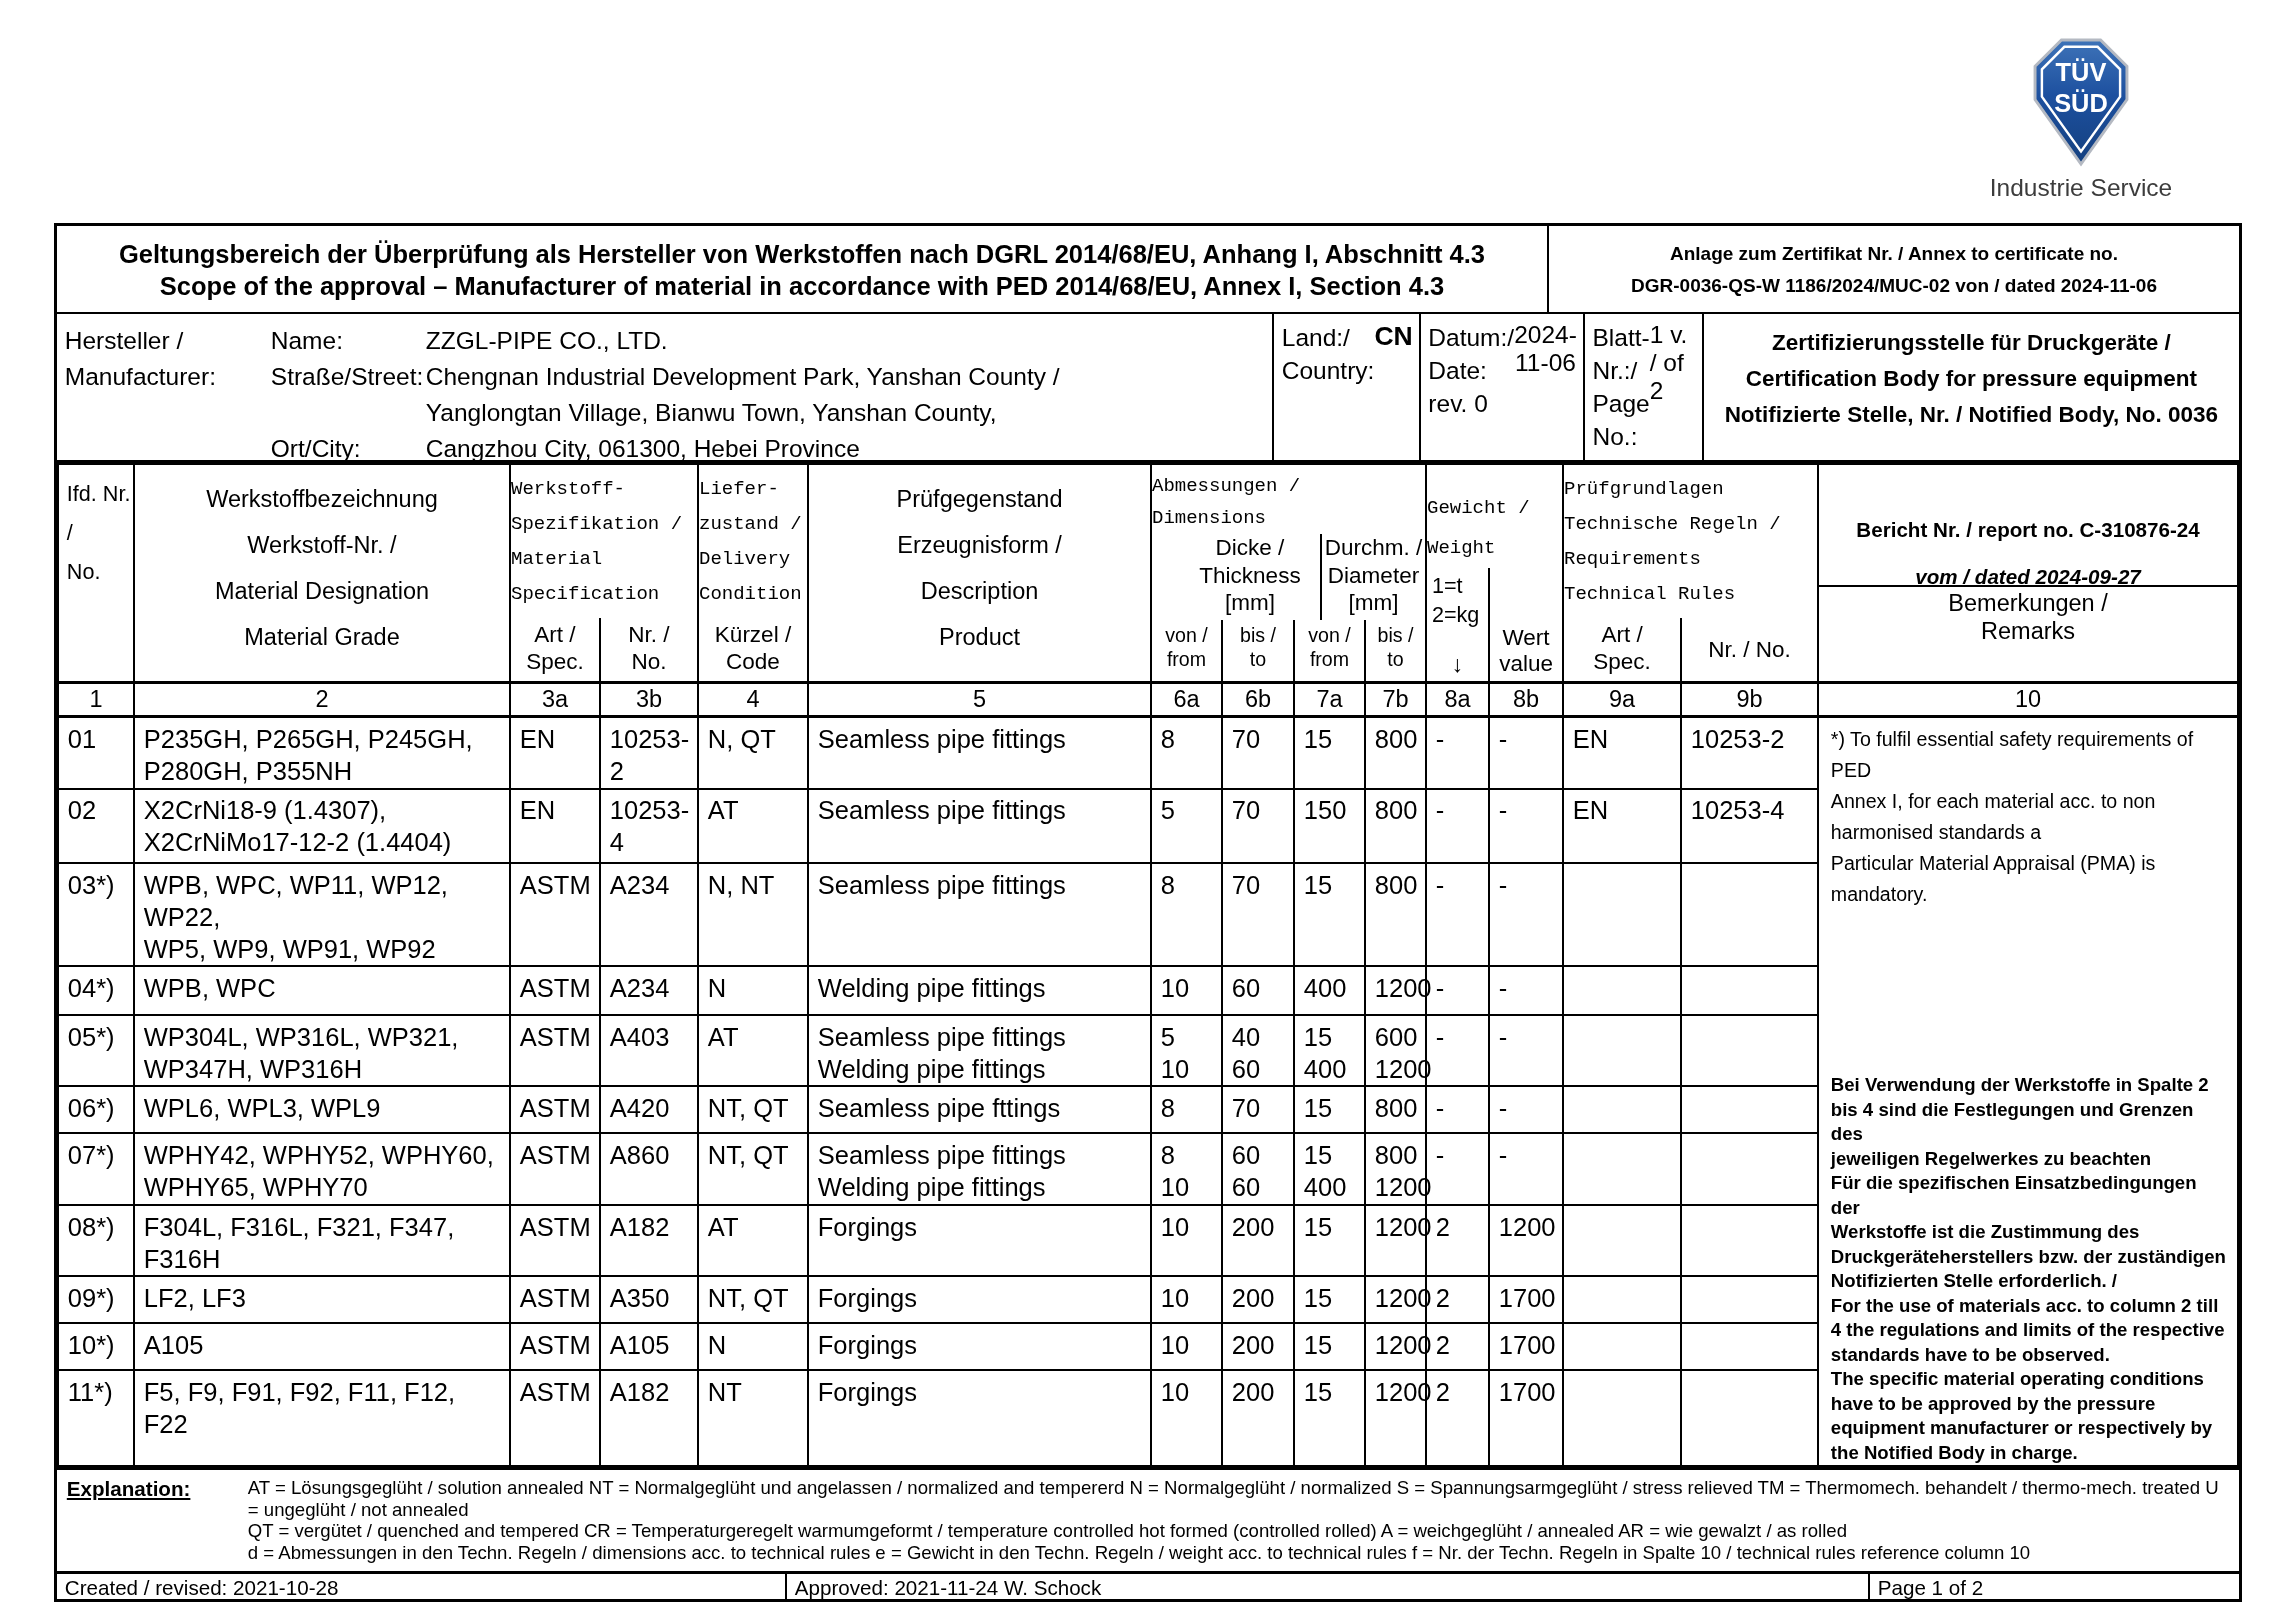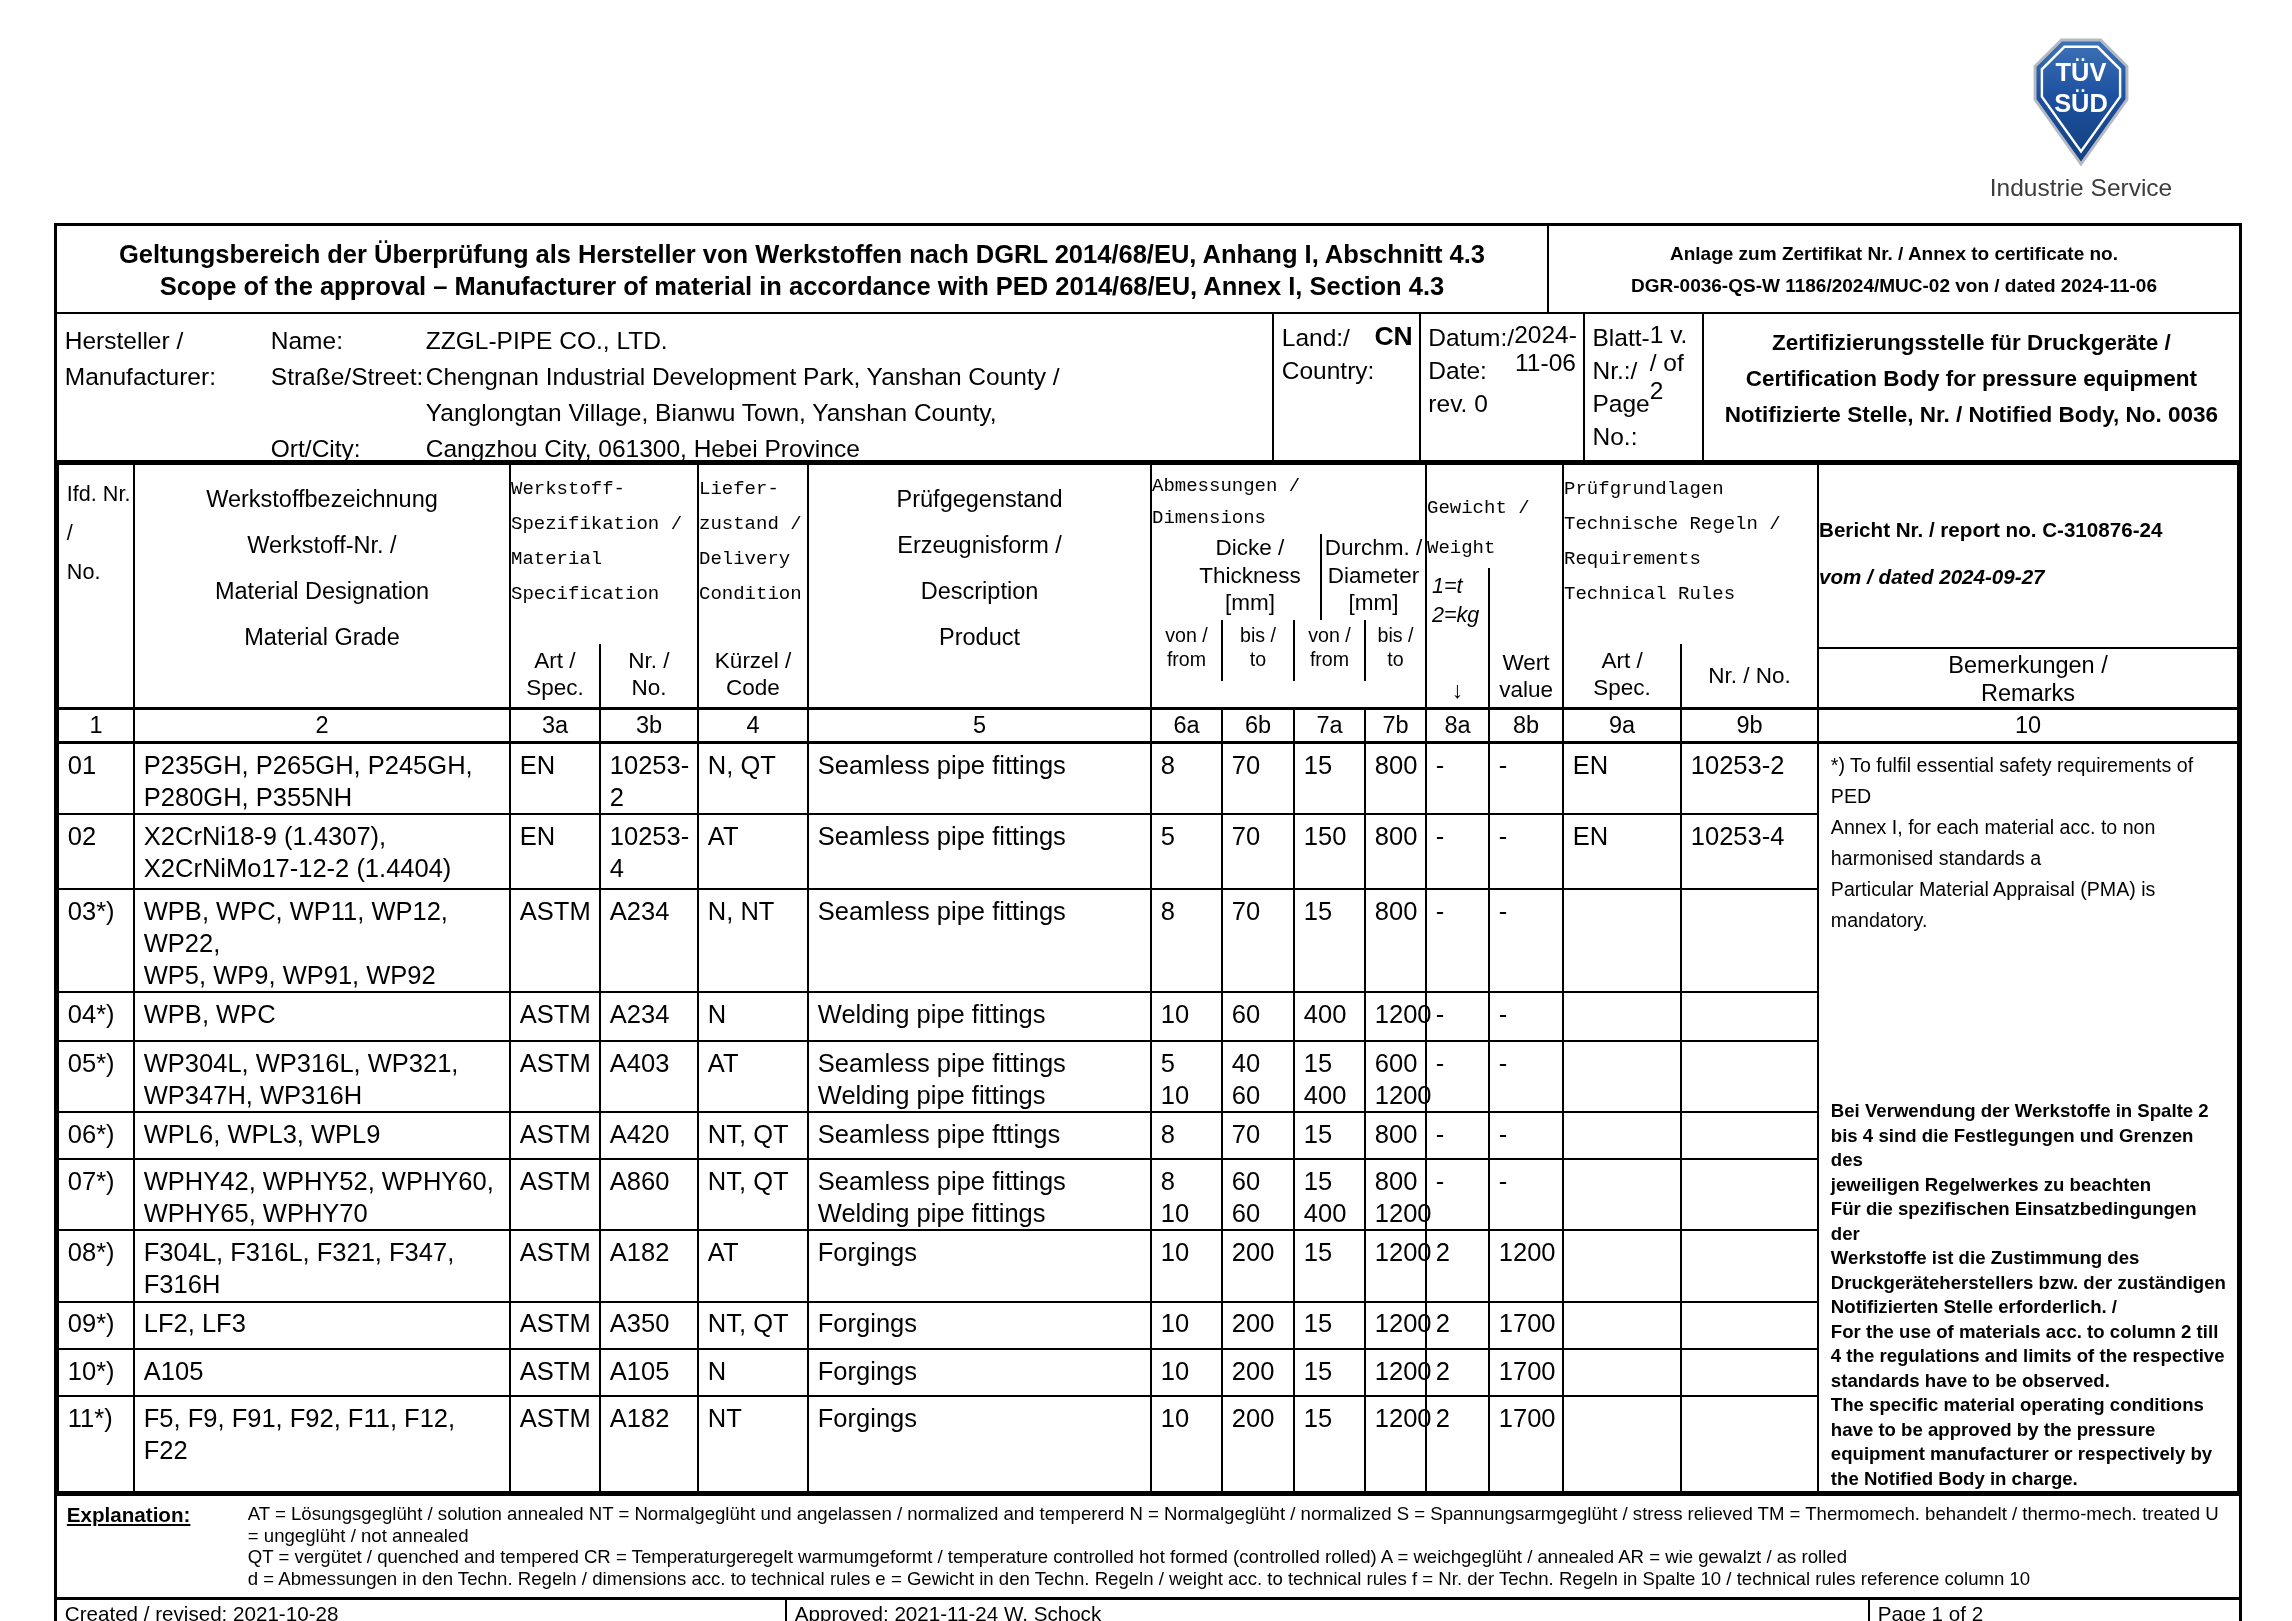--- a/index.html
+++ b/index.html
@@ -50,28 +50,28 @@
   .h-sub { display:flex; height:63px; }
   .h-sub .h-sc { text-align:center; border-right:2.9px solid #000; font-size:22.5px; line-height:26.5px; padding-top:3.9px; }
   .h-sub .h-sc.last { border-right:none; }
   .h-sub .h-sc.mid { display:flex; align-items:center; justify-content:center; padding-top:0; }
   .h-mid { display:flex; height:86px;margin-left:28px; }
   .h-mc { text-align:center; border-right:2.9px solid #000; font-size:22.5px; line-height:27.4px; }
   .h-mc.last { border-right:none; }
   .w3a{flex:0 0 90px;} .w3b{flex:1;}
   .w67a{flex:0 0 142px;} .w67b{flex:1;}
   .w6a{flex:0 0 71px;} .w6b{flex:0 0 72px;} .w7a{flex:0 0 71px;} .w7b{flex:1;}
-  .w8a{flex:0 0 63px;font-style:italic;} .w8b{flex:1;}
+  .w8a{flex:0 0 63px;} .w8b{flex:1;}
   .w9a{flex:0 0 118px;} .w9b{flex:1;}
   .h-sub.tall8 { flex:1; height:auto; }
   .col8a-cell { display:flex; flex-direction:column; padding:5.9px 0 3.9px 0; }
   .col8a-cell .u { text-align:left; padding-left:4.9px; font-size:21.6px; line-height:29px; }
   .col8a-cell .arrow { margin-top:auto; text-align:center; font-size:23.5px; }
   .h-sc.bottom { display:flex; align-items:flex-end; justify-content:center; padding-bottom:3.9px; }
-  .h-rep { height:184px; border-bottom:2.9px solid #000; padding-top:41px; }
+  .h-rep { height:122px; border-bottom:2.9px solid #000; text-align:center; padding-top:41px; }
   .h-rep .b { font-weight:bold; font-size:20.6px; line-height:47px; }
   .h-rep .i { font-style:italic; }
   .h-rem { flex:1; text-align:center; font-size:23.5px; line-height:27.4px; padding-top:3.9px; }
 
   tr.nums td { border-top:3.9px solid #000; border-bottom:3.9px solid #000; text-align:center; font-size:23.5px; height:31px; padding:2px 0; vertical-align:middle; }
 
   td.bc { border-top:none; border-bottom:none; font-size:25.5px; line-height:32px; padding:4.9px 7.8px 0 8.8px; }
   td.rem { border-top:none; border-bottom:none; padding:5.9px 9.8px 0 11.8px; }
   .rem-top { font-size:19.6px; line-height:31px; }
   .rem-bold { font-weight:bold; font-size:18.6px; line-height:24.5px; margin-top:163px; }

